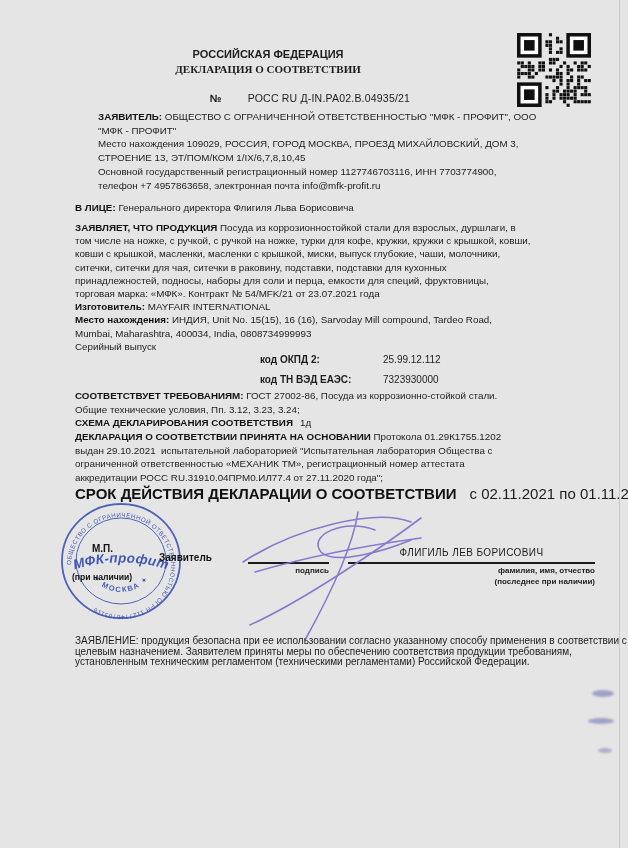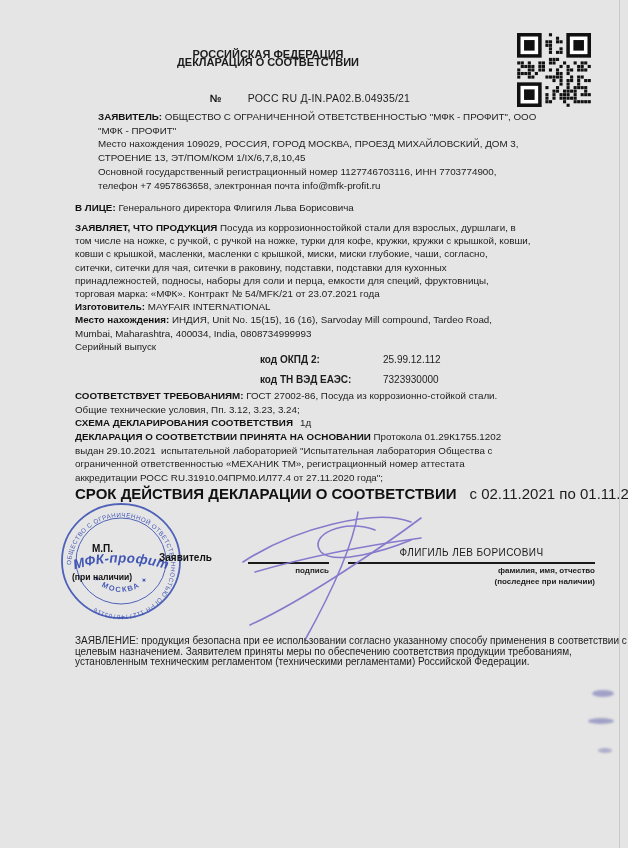--- a/index.html
+++ b/index.html
@@ -155,40 +155,40 @@
       <rect x="7.0476190476190474" y="7.0476190476190474" width="10.571428571428571" height="10.571428571428571" fill="#111"></rect>
       <rect x="49.33333333333333" y="0" width="24.666666666666664" height="24.666666666666664" fill="#111"></rect>
       <rect x="52.857142857142854" y="3.5238095238095237" width="17.61904761904762" height="17.61904761904762" fill="#fff"></rect>
       <rect x="56.38095238095238" y="7.0476190476190474" width="10.571428571428571" height="10.571428571428571" fill="#111"></rect>
       <rect x="0" y="49.33333333333333" width="24.666666666666664" height="24.666666666666664" fill="#111"></rect>
       <rect x="3.5238095238095237" y="52.857142857142854" width="17.61904761904762" height="17.61904761904762" fill="#fff"></rect>
       <rect x="7.0476190476190474" y="56.38095238095238" width="10.571428571428571" height="10.571428571428571" fill="#111"></rect>
     </svg>
 
   <div class="abs title" style="top:48px;">РОССИЙСКАЯ ФЕДЕРАЦИЯ</div>
-  <div class="abs title" style="top:56px;">ДЕКЛАРАЦИЯ О СООТВЕТСТВИИ</div>
+  <div class="abs title" style="top:63px;font-family:Liberation Serif, serif;">ДЕКЛАРАЦИЯ О СООТВЕТСТВИИ</div>
   <div class="abs numline" style="top:92px;"><span class="b">№</span><span class="gap"></span><span>РОСС RU Д-IN.РА02.В.04935/21</span></div>
 
   <div class="abs block" style="top:110px;margin-left:23px;">
     <div class="ln"><span class="b">ЗАЯВИТЕЛЬ:</span><span> ОБЩЕСТВО С ОГРАНИЧЕННОЙ ОТВЕТСТВЕННОСТЬЮ "МФК - ПРОФИТ", ООО</span></div>
     <div class="ln">"МФК - ПРОФИТ"</div>
     <div class="ln">Место нахождения 109029, РОССИЯ, ГОРОД МОСКВА, ПРОЕЗД МИХАЙЛОВСКИЙ, ДОМ 3,</div>
     <div class="ln">СТРОЕНИЕ 13, ЭТ/ПОМ/КОМ 1/IX/6,7,8,10,45</div>
     <div class="ln">Основной государственный регистрационный номер 1127746703116, ИНН 7703774900,</div>
     <div class="ln">телефон +7 4957863658, электронная почта info@mfk-profit.ru</div>
   </div>
 
   <div class="abs block" style="top:201px;">
     <div class="ln"><span class="b">В ЛИЦЕ:</span><span> Генерального директора Флигиля Льва Борисовича</span></div>
   </div>
 
   <div class="abs block dense" style="top:221px;">
     <div class="ln"><span class="b">ЗАЯВЛЯЕТ, ЧТО ПРОДУКЦИЯ</span><span> Посуда из коррозионностойкой стали для взрослых, дуршлаги, в</span></div>
     <div class="ln">том числе на ножке, с ручкой, с ручкой на ножке, турки для кофе, кружки, кружки с крышкой, ковши,</div>
-    <div class="ln">ковши с крышкой, масленки, масленки с крышкой, миски, миски глубокие, чаши, согласно,</div>
+    <div class="ln">ковши с крышкой, масленки, масленки с крышкой, миски, выпуск глубокие, чаши, молочники,</div>
     <div class="ln">ситечки, ситечки для чая, ситечки в раковину, подставки, подставки для кухонных</div>
     <div class="ln">принадлежностей, подносы, наборы для соли и перца, емкости для специй, фруктовницы,</div>
     <div class="ln">торговая марка: «МФК». Контракт № 54/MFK/21 от 23.07.2021 года</div>
     <div class="ln"><span class="b">Изготовитель:</span><span> MAYFAIR INTERNATIONAL</span></div>
     <div class="ln"><span class="b">Место нахождения:</span><span> ИНДИЯ, Unit No. 15(15), 16 (16), Sarvoday Mill compound, Tardeo Road,</span></div>
     <div class="ln">Mumbai, Maharashtra, 400034, India, 0808734999993</div>
     <div class="ln">Серийный выпуск</div>
   </div>
 
   <div class="abs block" style="top:350px;">

